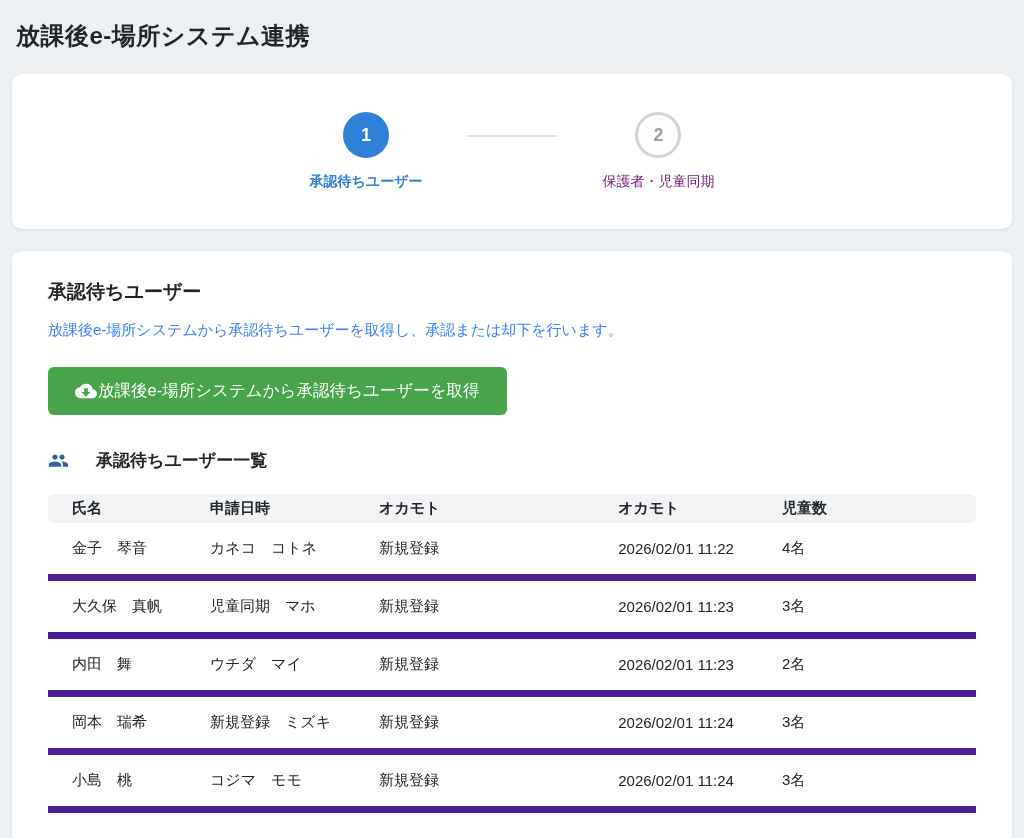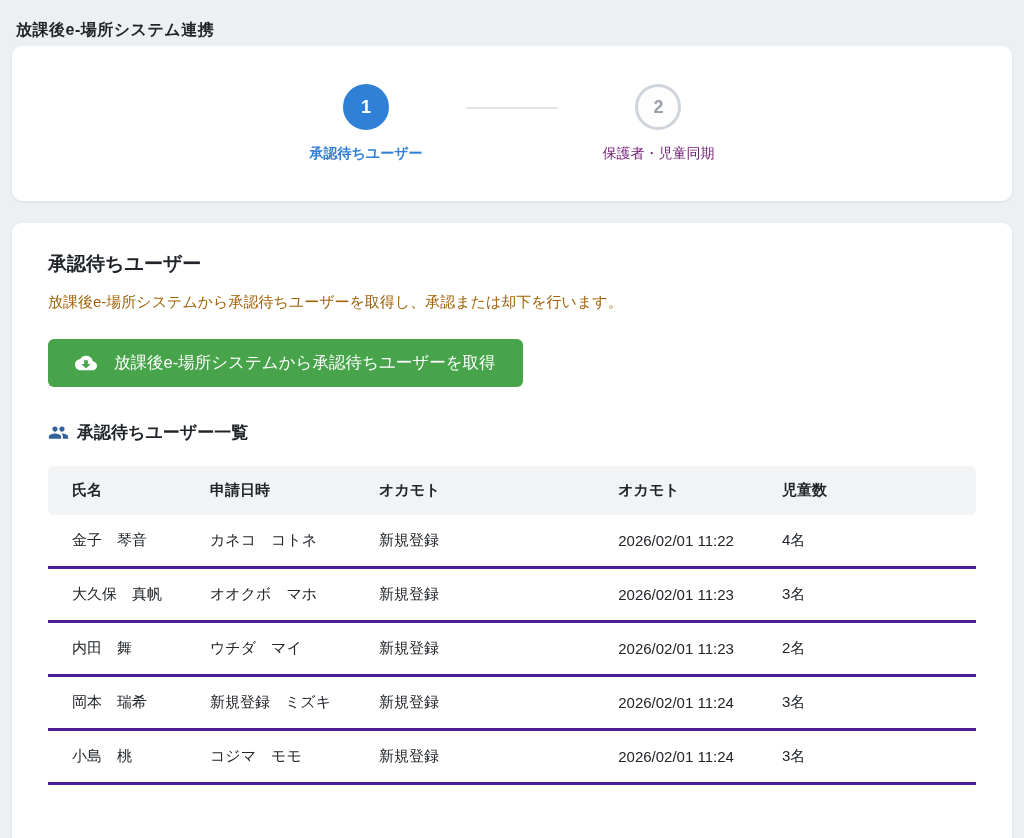--- a/index.html
+++ b/index.html
@@ -8,23 +8,23 @@
     width: 1024px;
     height: 838px;
     overflow: hidden;
     background: #edf0f3;
     color: #212529;
     font-family: "Liberation Sans", "DejaVu Sans", sans-serif;
   }
   .page { padding: 10px 12px 0; }
 
   .page-title {
-    font-size: 16px;
+    font-size: 24px;
     font-weight: 700;
-    margin: 10px 4px 5px;
+    margin: 10px 4px 22px;
     letter-spacing: 0.5px;
   }
 
   .card {
     background: #ffffff;
     border-radius: 10px;
     box-shadow: 0 1px 3px rgba(0,0,0,0.08);
   }
 
   
@@ -51,68 +51,68 @@
   .step-connector {
     width: 92px; height: 2px;
     background: #e1e5e9;
     margin: 23px 44px 0;
     border-radius: 1px;
   }
 
   
   .content-card { padding: 28px 36px 40px; min-height: 640px; }
   .section-title { font-size: 19px; font-weight: 700; margin: 0 0 16px; }
-  .section-desc { font-size: 15px; margin: 0 0 27px; color: #a16207; }
+  .section-desc { font-size: 15px; margin: 0 0 27px; color: #3b82f6; }
 
   .fetch-button {
     display: inline-flex;
     align-items: center;
-    gap: 17px;
+    gap: 1px;
     background: #47a44b;
     color: #ffffff;
     border: none;
     border-radius: 6px;
     padding: 13px 27px;
     font-size: 16.5px;
     font-family: inherit;
     cursor: pointer;
   }
   .btn-icon { display: inline-flex; }
 
   .list-heading {
     display: flex;
     align-items: center;
-    gap: 8px;
+    gap: 27px;
     font-size: 17px;
     font-weight: 700;
     margin: 34px 0 22px;
   }
   .users-icon { display: inline-flex; }
 
   table.users-table {
     width: 100%;
     border-collapse: collapse;
     font-size: 15px;
   }
   .users-table col.c1 { width: 13%; }
   .users-table col.c2 { width: 17%; }
   .users-table col.c3 { width: 28%; }
   .users-table col.c4 { width: 16%; }
   .users-table col.c5 { width: 26%; }
   .users-table thead th {
     background: #f1f3f5;
     text-align: left;
     font-weight: 700;
-    padding: 15px 24px;
+    padding: 5px 24px;
   }
   .users-table thead th:first-child { border-radius: 6px 0 0 6px; }
   .users-table thead th:last-child { border-radius: 0 6px 6px 0; }
   .users-table tbody td {
     padding: 16px 24px;
-    border-bottom: 3px solid #4c1d95;
+    border-bottom: 7px solid #4c1d95;
     white-space: nowrap;
   }
 </style>
 </head>
 <body>
 
 <div class="page">
 
   <h1 class="page-title">放課後e-場所システム連携</h1>
 
@@ -173,21 +173,21 @@
       <tbody>
         <tr>
           <td>金子　琴音</td>
           <td>カネコ　コトネ</td>
           <td>新規登録</td>
           <td>2026/02/01 11:22</td>
           <td>4名</td>
         </tr>
         <tr>
           <td>大久保　真帆</td>
-          <td>オオクボ　マホ</td>
+          <td>児童同期　マホ</td>
           <td>新規登録</td>
           <td>2026/02/01 11:23</td>
           <td>3名</td>
         </tr>
         <tr>
           <td>内田　舞</td>
           <td>ウチダ　マイ</td>
           <td>新規登録</td>
           <td>2026/02/01 11:23</td>
           <td>2名</td>

